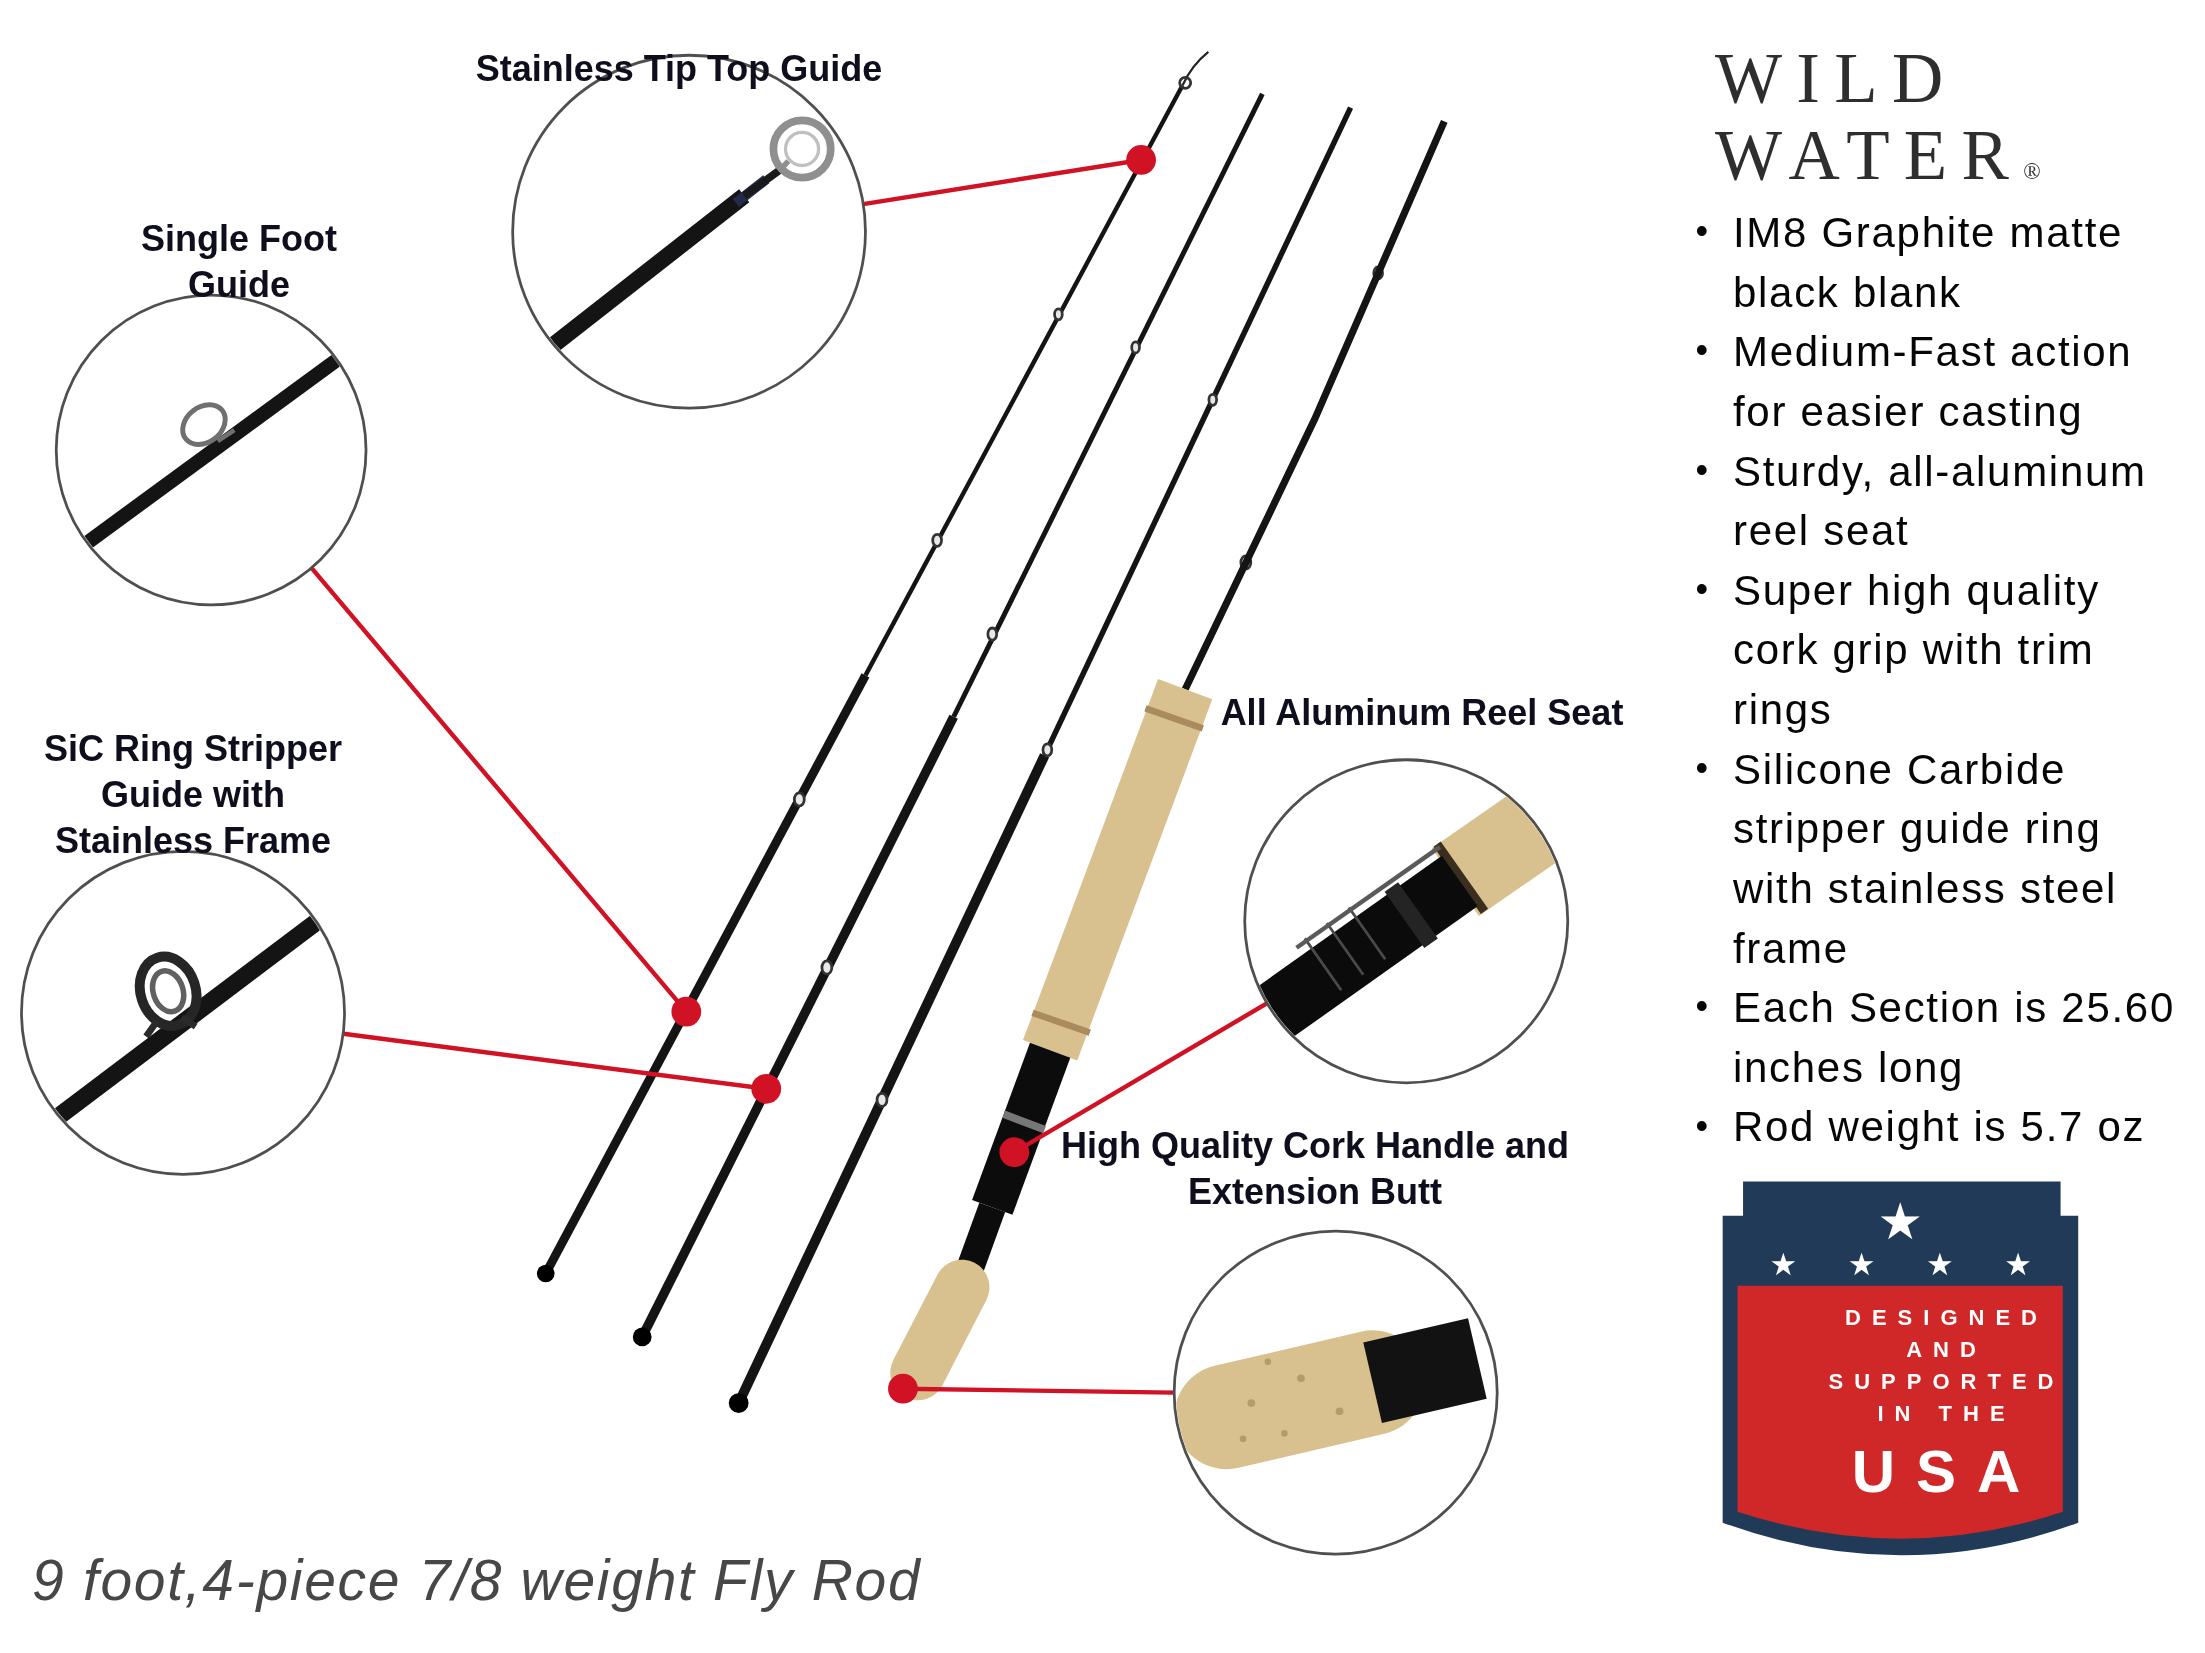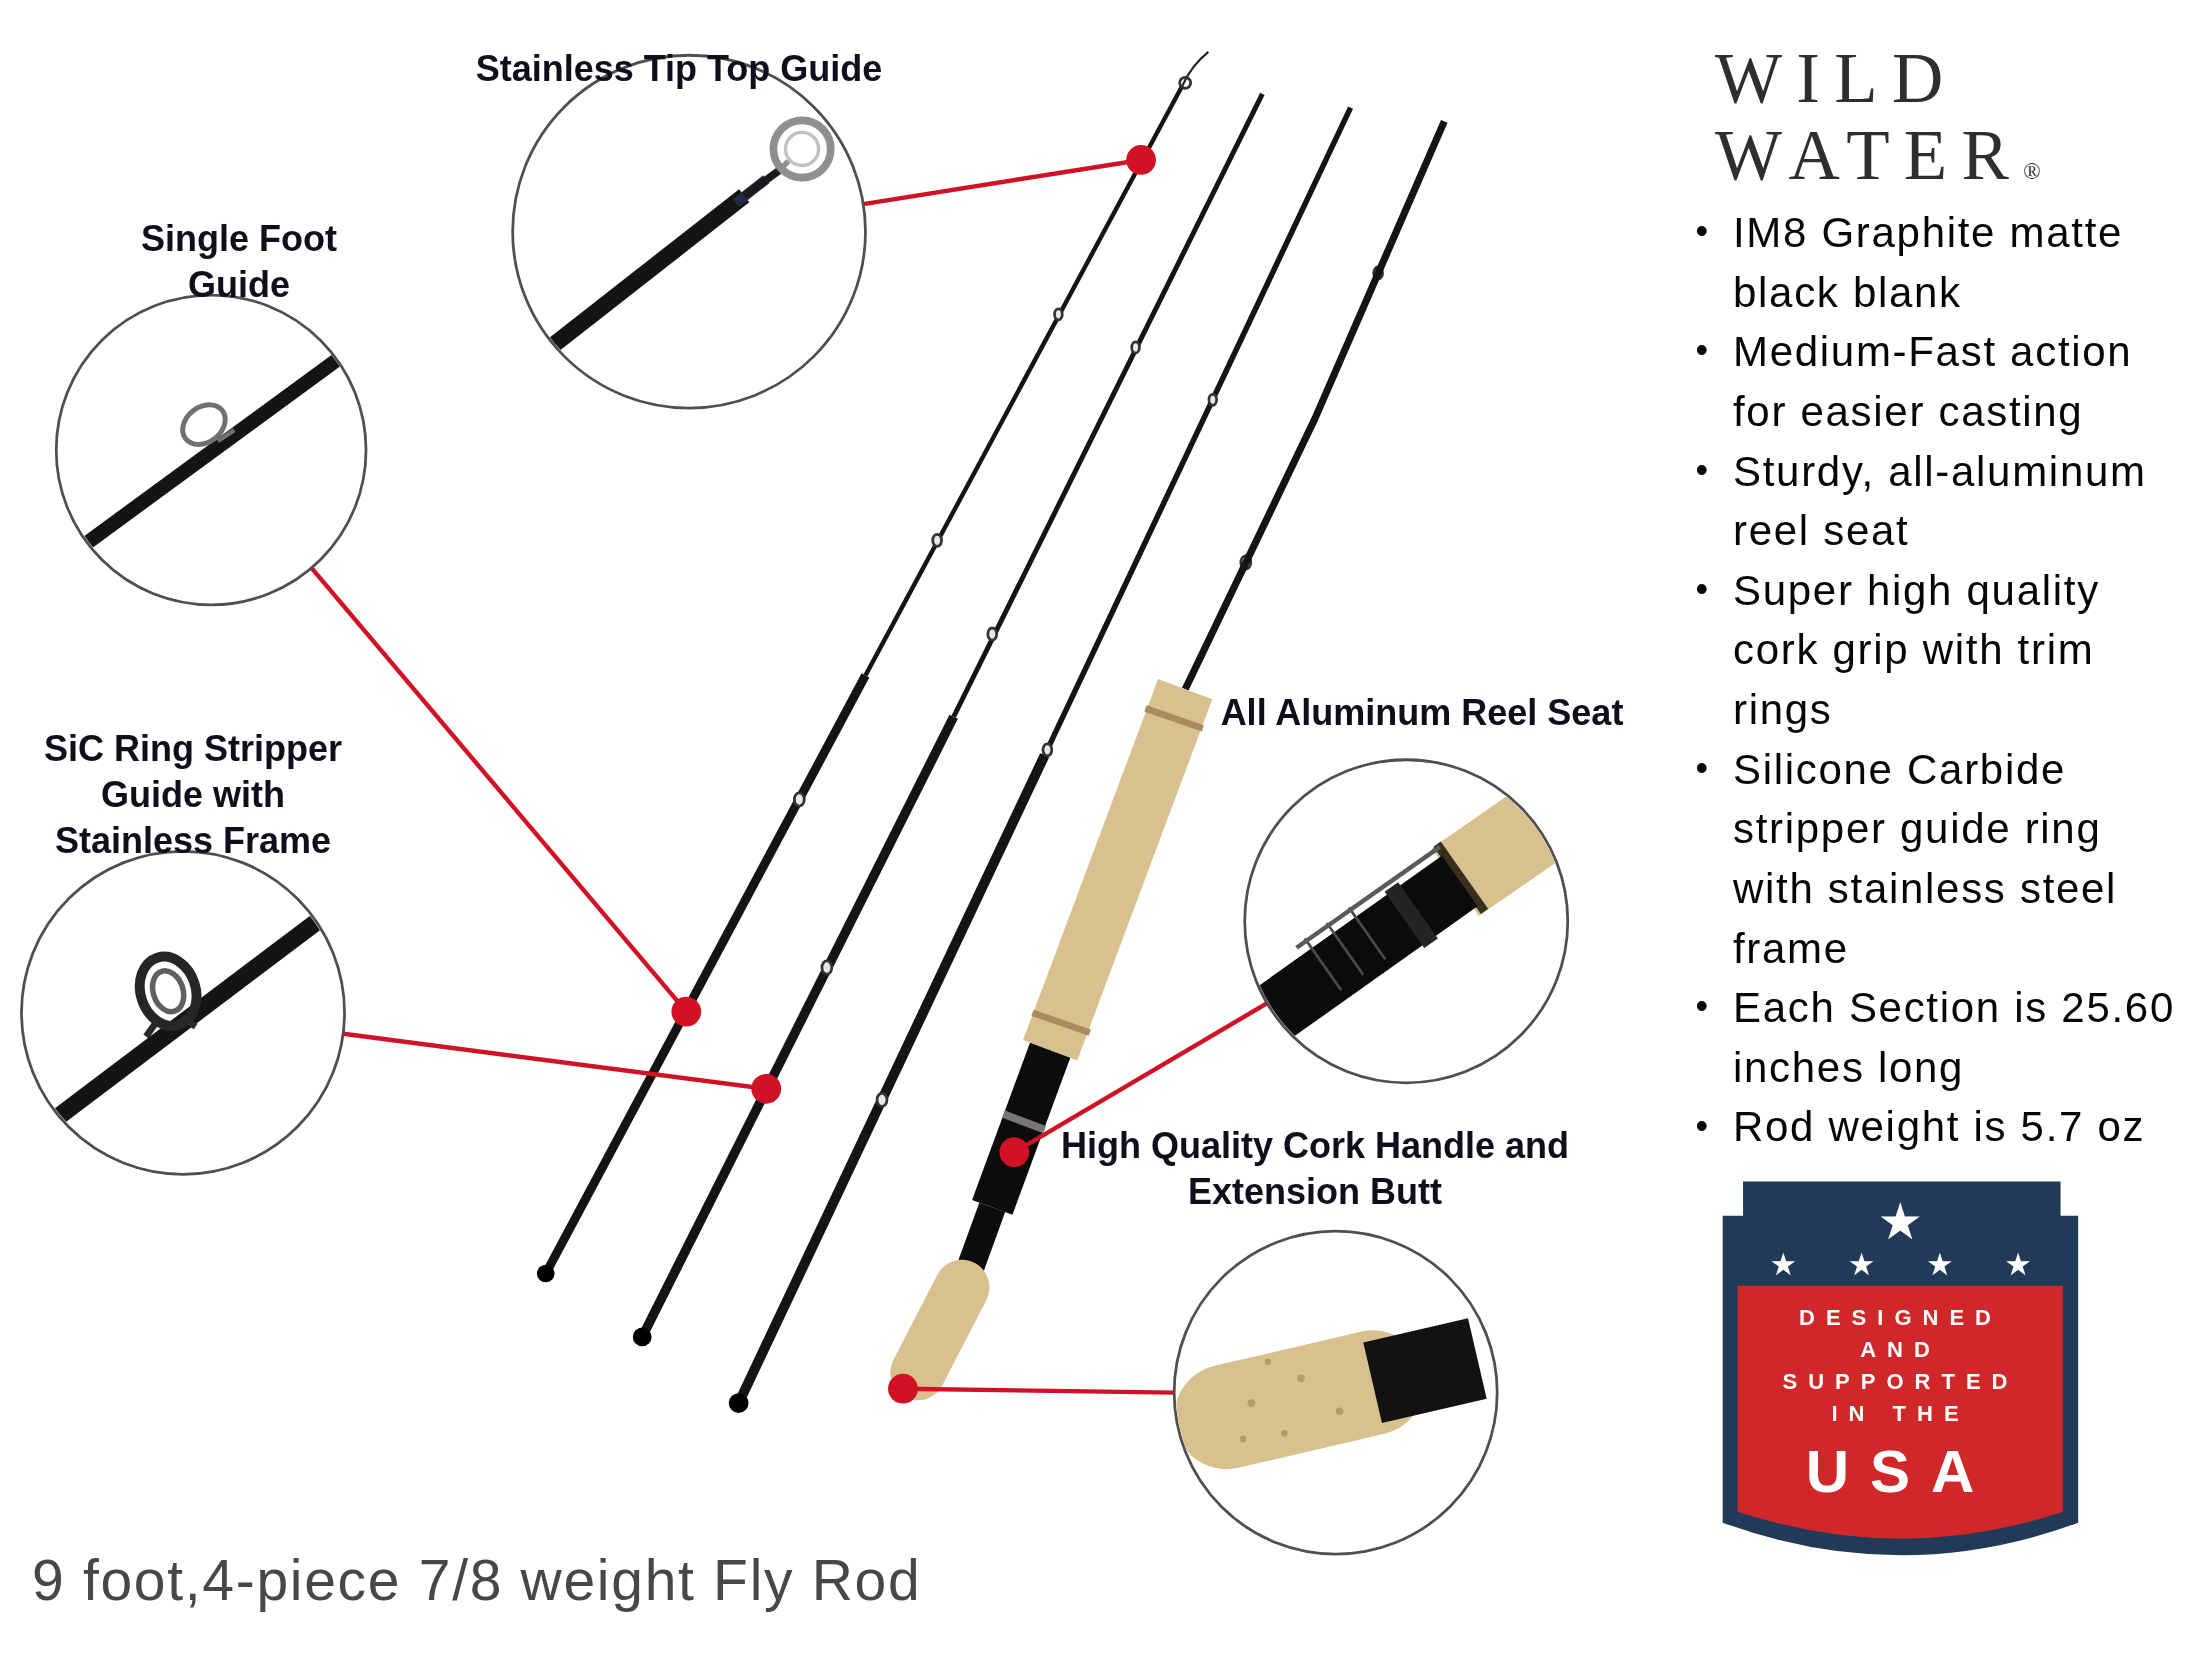--- a/index.html
+++ b/index.html
@@ -68,20 +68,21 @@
     font-size:23px;
     letter-spacing:0;
   }
   .badge-text{
     position:absolute;
     left:1738px;
     top:1302px;
     width:325px;
     text-align:center;
     color:#ffffff;
+    padding-left:46px;
   }
   .badge-line{
     font-size:22px;
     font-weight:bold;
     letter-spacing:11px;
     line-height:1.45;
   }
   .badge-usa{
     font-size:60px;
     font-weight:bold;
@@ -89,20 +90,21 @@
     margin-top:12px;
     line-height:1.0;
   }
   .caption{
     position:absolute;
     left:32px;
     top:1547px;
     font-size:57px;
     letter-spacing:1.7px;
     color:#474747;
+    font-style:italic;
   }
 </style>
 </head>
 <body>
 
 <div class="canvas">
 
   <svg class="illustration" width="2205" height="1654" viewBox="0 0 4000 3000">
     <defs>
       <clipPath id="clip-tip">

